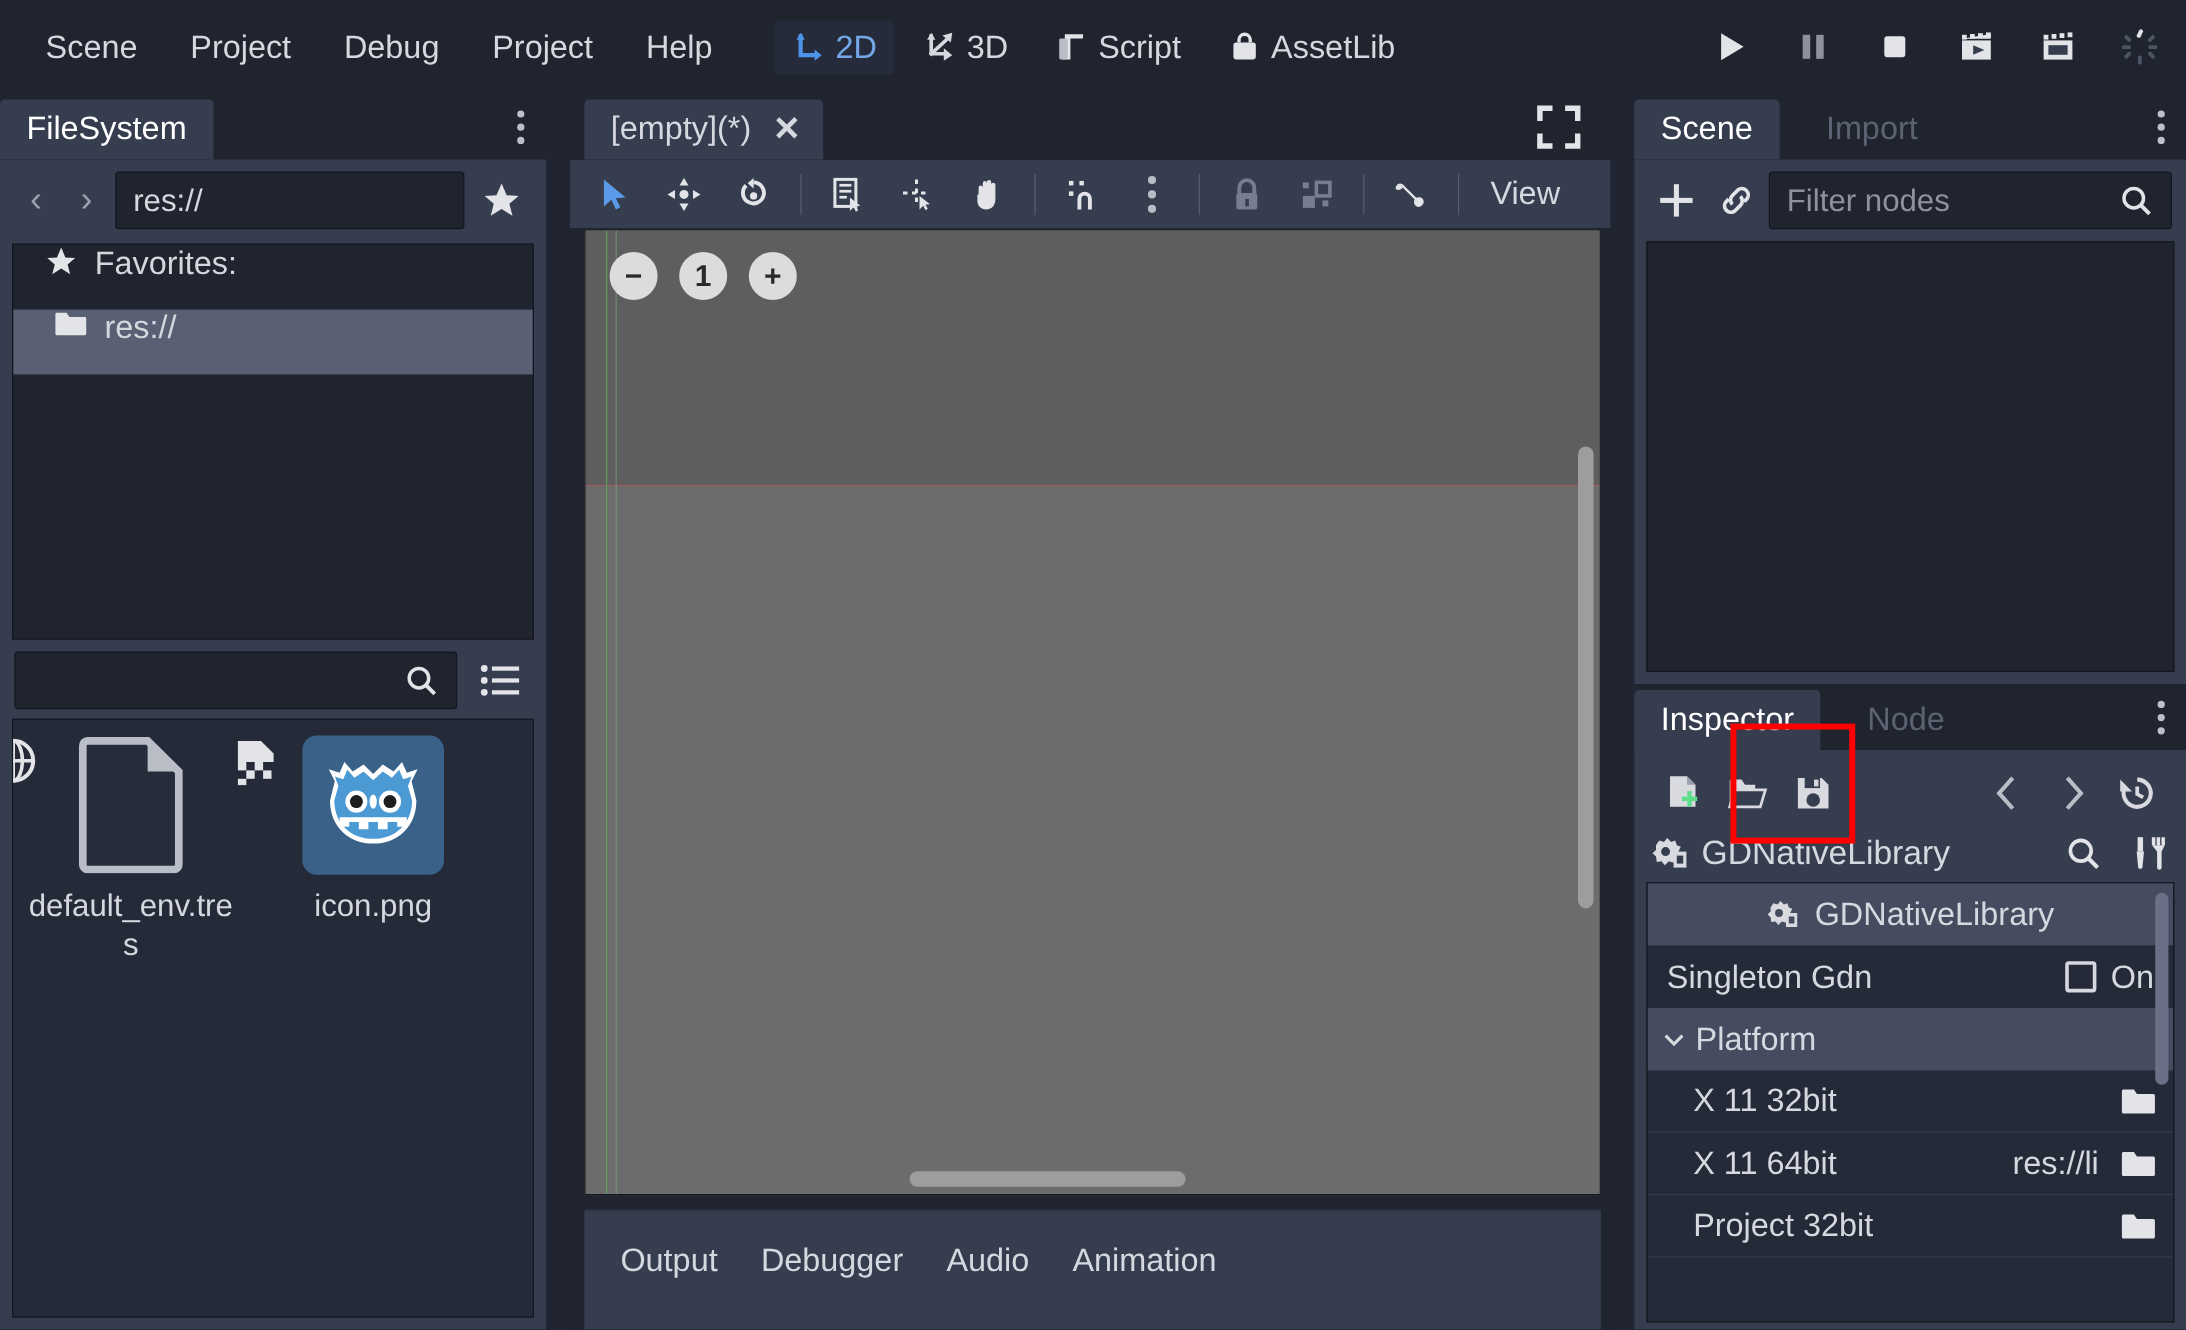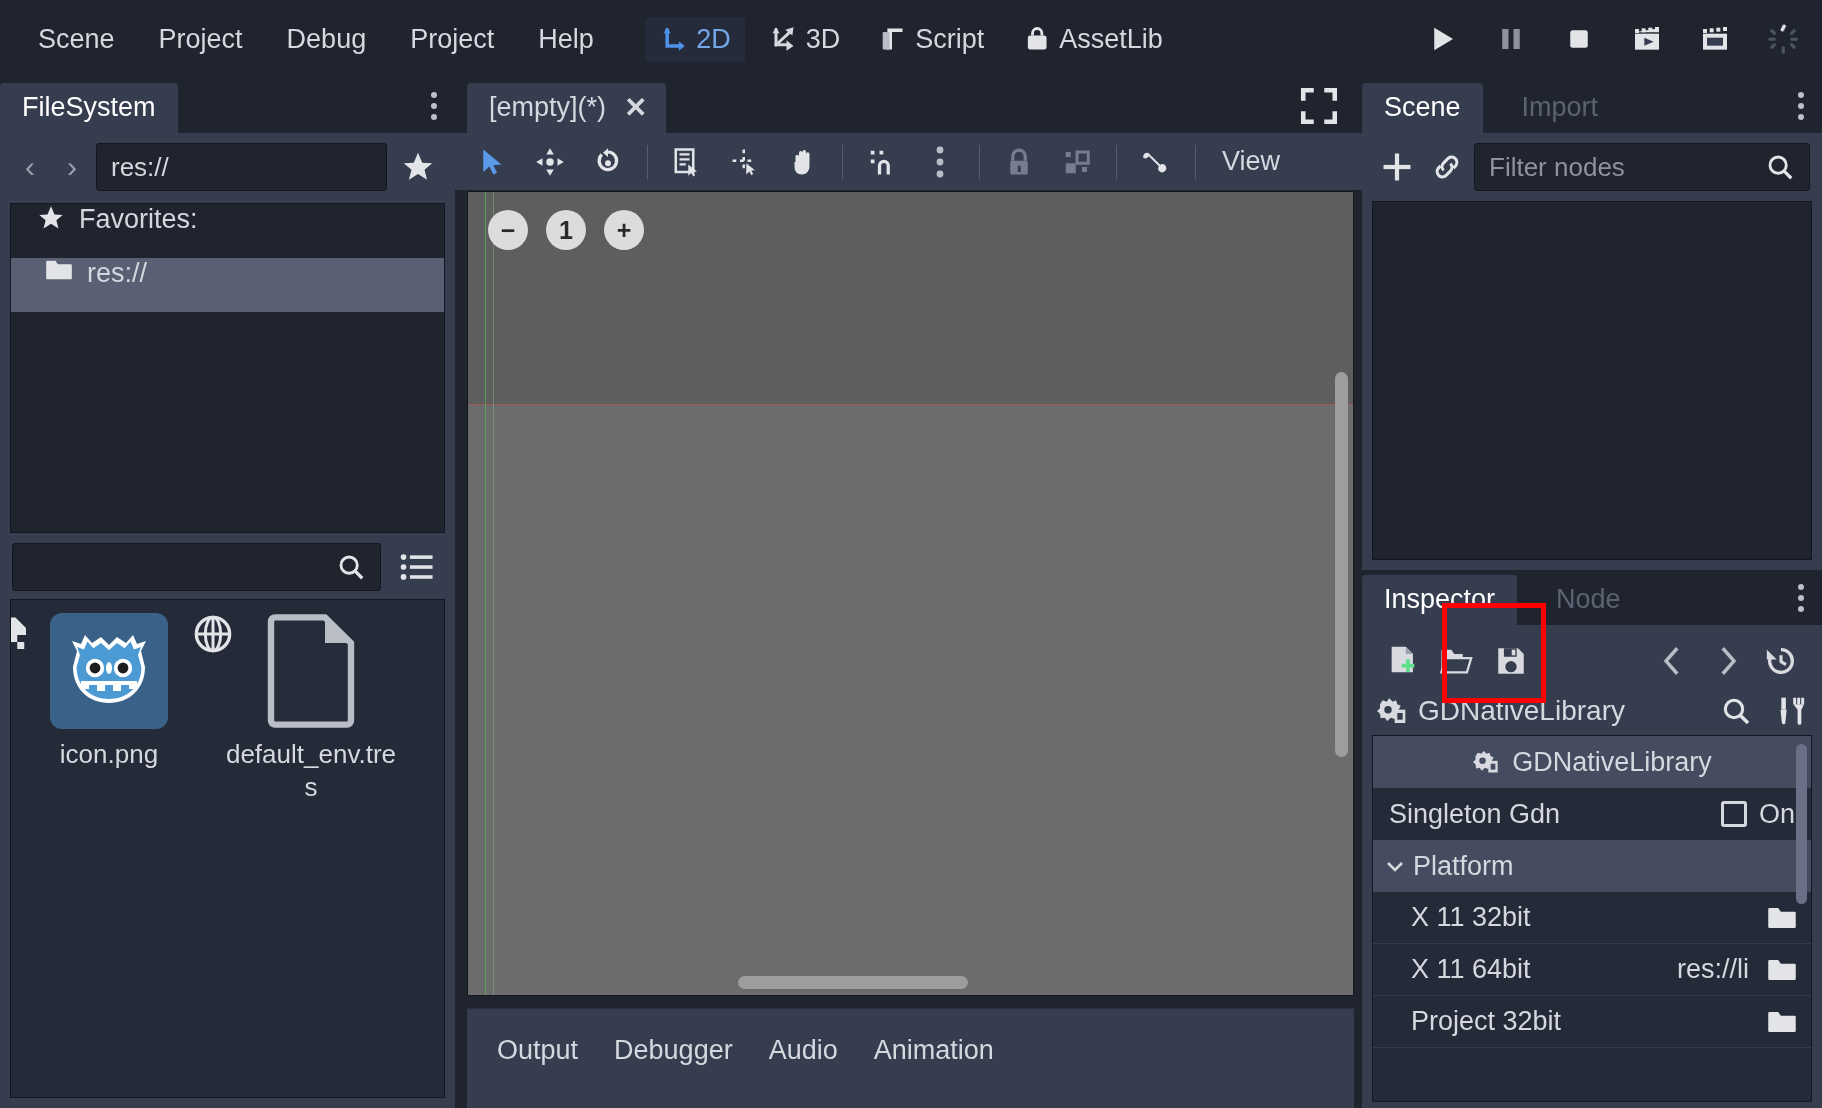--- a/index.html
+++ b/index.html
@@ -33,21 +33,21 @@
   }
   .ctab.active { color: #74a7e8; background: #252b3a; }
   .ctab .ci { width: 30px; height: 30px; display: flex; align-items: center; justify-content: center; }
 
   .play-controls {
     position: absolute; right: 20px; display: flex; align-items: center; gap: 30px;
   }
   .pc-btn { width: 38px; height: 38px; display: flex; align-items: center; justify-content: center; cursor: pointer; }
 
   
-  .body-row { display: flex; flex: 1 1 auto; min-height: 0; }
+  .body-row { display: flex; flex: 1 1 auto; min-height: 0; gap: 20px; }
 
   
   .dock-left { width: 455px; flex: 0 0 455px; display: flex; flex-direction: column; background: #363d4f; }
   .dock-tabbar {
     height: 55px; background: #20242f; display: flex; align-items: flex-end; position: relative;
     flex: 0 0 55px;
   }
   .dock-tab {
     font-size: 27px; padding: 9px 22px 10px 22px; color: #d5d8de; cursor: pointer;
     background: transparent; border-radius: 4px 4px 0 0;
@@ -352,20 +352,38 @@
             <circle cx="2.5" cy="10" r="2" fill="#e2e4e8"></circle>
               <rect x="7" y="8.8" width="16" height="2.5" fill="#e2e4e8"></rect>
             <circle cx="2.5" cy="17" r="2" fill="#e2e4e8"></circle>
               <rect x="7" y="15.8" width="16" height="2.5" fill="#e2e4e8"></rect>
           </svg>
         </div>
       </div>
 
       <div class="fs-files">
         <div class="file-grid">
+          <div class="file-cell">
+            <div class="file-thumb">
+              <span class="mini-badge">
+                <svg width="40" height="40" viewBox="0 0 24 24">
+                  <circle cx="12" cy="12" r="10" stroke="#e2e4e8" stroke-width="2" fill="none"></circle>
+                  <ellipse cx="12" cy="12" rx="4.6" ry="10" stroke="#e2e4e8" stroke-width="1.8" fill="none"></ellipse>
+                  <line x1="2" y1="12" x2="22" y2="12" stroke="#e2e4e8" stroke-width="1.8"></line>
+                  <line x1="12" y1="2" x2="12" y2="22" stroke="#e2e4e8" stroke-width="1.8"></line>
+                </svg>
+              </span>
+              <svg width="96" height="114" viewBox="0 0 24 28">
+                <path d="M2 1.6 a1 1 0 0 1 1-1 L15.5 0.6 L22 7 L22 26.4 a1 1 0 0 1-1 1 L3 27.4 a1 1 0 0 1-1-1 Z" fill="#272c3a" stroke="#b9bdc6" stroke-width="1.6"></path>
+                <path d="M15.5 0.6 L15.5 7 L22 7 Z" fill="#b9bdc6"></path>
+              </svg>
+            </div>
+            <div class="file-name">default_env.tres</div>
+          </div>
+
           <div class="file-cell">
             <div class="file-thumb">
               <span class="mini-badge">
                 <svg width="42" height="42" viewBox="0 0 24 24">
                   <path d="M3 2 L14 2 L20 8 L20 12 L3 12 Z" fill="#e2e4e8"></path>
                   <rect x="3" y="12" width="4" height="4" fill="#e2e4e8"></rect>
                   <rect x="11" y="12" width="4" height="4" fill="#e2e4e8"></rect>
                   <rect x="7" y="16" width="4" height="4" fill="#e2e4e8"></rect>
                   <rect x="15" y="16" width="4" height="4" fill="#e2e4e8"></rect>
                   <rect x="3" y="20" width="4" height="3" fill="#e2e4e8"></rect>
@@ -381,38 +399,20 @@
                   <ellipse cx="33" cy="22.5" rx="4.6" ry="4.6" fill="#ffffff"></ellipse>
                   <circle cx="19" cy="22.5" r="2.7" fill="#1d1d1d"></circle>
                   <circle cx="33" cy="22.5" r="2.7" fill="#1d1d1d"></circle>
                   <ellipse cx="26" cy="22.5" rx="1.5" ry="3" fill="#ffffff"></ellipse>
                   <path d="M12 29 L40 29 L40 33 L36 33 L36 31 L32 31 L32 34 L28 34 L28 31 L24 31 L24 34 L20 34 L20 31 L16 31 L16 33 L12 33 Z" fill="#ffffff"></path>
                 </svg>
               </div>
             </div>
             <div class="file-name">icon.png</div>
           </div>
-
-          <div class="file-cell">
-            <div class="file-thumb">
-              <span class="mini-badge">
-                <svg width="40" height="40" viewBox="0 0 24 24">
-                  <circle cx="12" cy="12" r="10" stroke="#e2e4e8" stroke-width="2" fill="none"></circle>
-                  <ellipse cx="12" cy="12" rx="4.6" ry="10" stroke="#e2e4e8" stroke-width="1.8" fill="none"></ellipse>
-                  <line x1="2" y1="12" x2="22" y2="12" stroke="#e2e4e8" stroke-width="1.8"></line>
-                  <line x1="12" y1="2" x2="12" y2="22" stroke="#e2e4e8" stroke-width="1.8"></line>
-                </svg>
-              </span>
-              <svg width="96" height="114" viewBox="0 0 24 28">
-                <path d="M2 1.6 a1 1 0 0 1 1-1 L15.5 0.6 L22 7 L22 26.4 a1 1 0 0 1-1 1 L3 27.4 a1 1 0 0 1-1-1 Z" fill="#272c3a" stroke="#b9bdc6" stroke-width="1.6"></path>
-                <path d="M15.5 0.6 L15.5 7 L22 7 Z" fill="#b9bdc6"></path>
-              </svg>
-            </div>
-            <div class="file-name">default_env.tres</div>
-          </div>
         </div>
       </div>
     </div>
 
     <div class="center-col">
       <div class="scene-tabbar">
         <div class="scene-tab">
           <span>[empty](*)</span>
           <span class="tab-close">✕</span>
         </div>

